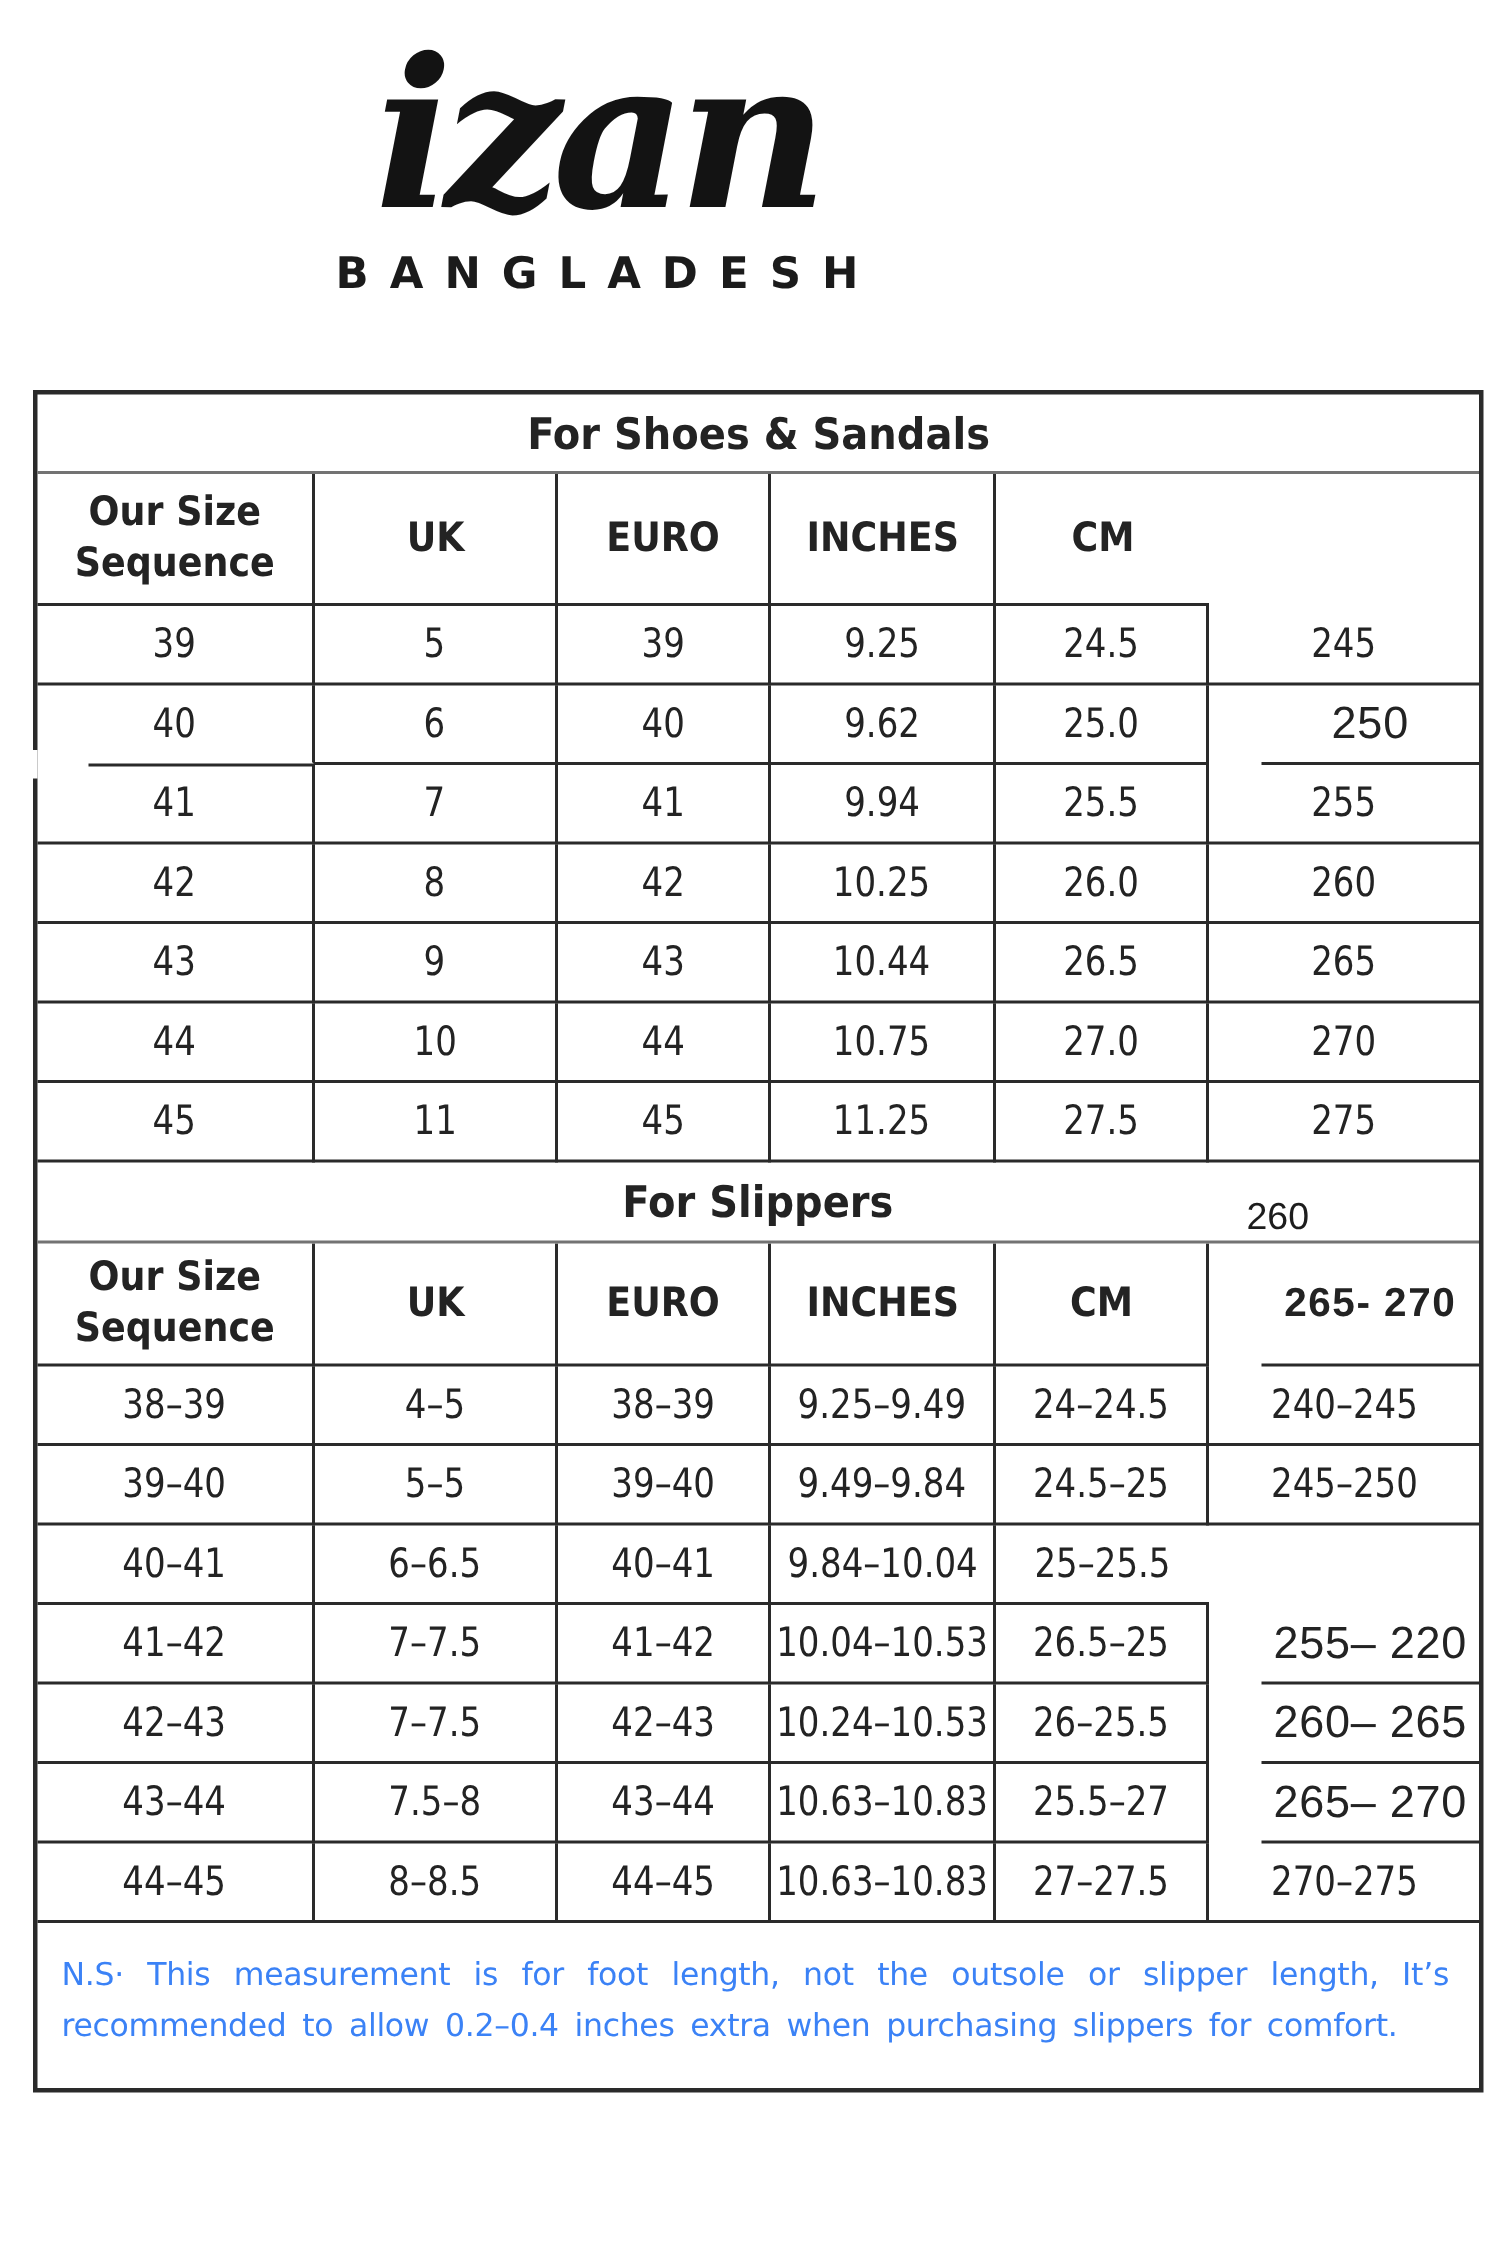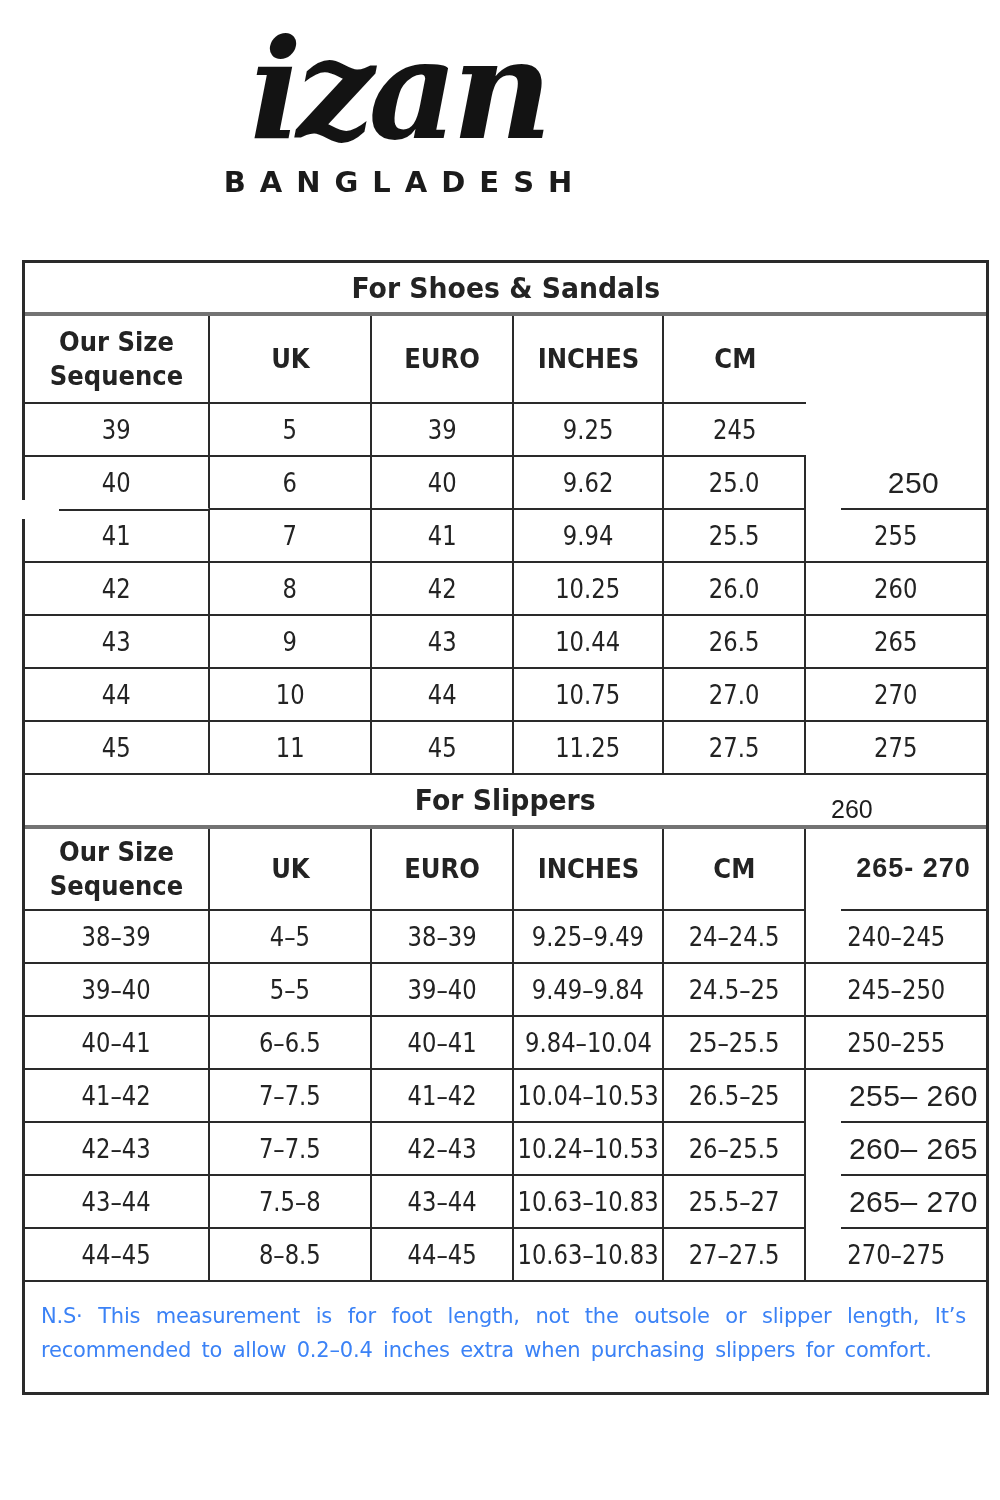--- a/index.html
+++ b/index.html
@@ -18,21 +18,21 @@
   }
 
   
   .chart {
     position:absolute; left:22px; top:260px; width:967px; height:1135px;
     border:3px solid #2a2a2a; background:#fff; color:#232323;
   }
   .edge-gap { position:absolute; left:-3px; top:237px; width:3px; height:19px; background:#fff; }
 
   .banner {
-    height:53px; border-bottom:4px solid #737373;
+    height:53px; border-bottom:2px solid #737373;
     display:flex; align-items:center; justify-content:center;
   }
   .banner .ttl { font-weight:700; font-size:29px; display:inline-block; transform:scaleX(0.92); white-space:nowrap; }
   .banner.slip { height:54px; position:relative; }
   .stray {
     position:absolute; left:806px; bottom:1px;
     font-family:"Liberation Sans", sans-serif; font-size:25px; color:#1d1d1d;
   }
 
   .grid { display:grid; grid-template-columns:185px 162px 142px 150px 142px 1fr;border-radius:28px; }
@@ -105,20 +105,23 @@
       <div class="dc">
           <span class="t">5</span>
         </div>
       <div class="dc">
           <span class="t">39</span>
         </div>
       <div class="dc">
           <span class="t">9.25</span>
         </div>
       <div class="dc">
+          <span class="t">24.5</span>
+        </div>
+      <div class="dc">
           <span class="t">245</span>
         </div>
     </div>
 
     <div class="grid">
       <div class="dc qk">
           <span class="t">40</span>
         </div>
       <div class="dc">
           <span class="t">6</span>
@@ -319,43 +322,40 @@
         </div>
       <div class="dc">
           <span class="t">40–41</span>
         </div>
       <div class="dc">
           <span class="t">9.84–10.04</span>
         </div>
       <div class="dc">
           <span class="t">25–25.5</span>
         </div>
-      <div class="dc">
-          <span class="t">250–255</span>
-        </div>
     </div>
 
     <div class="grid">
       <div class="dc">
           <span class="t">41–42</span>
         </div>
       <div class="dc">
           <span class="t">7–7.5</span>
         </div>
       <div class="dc">
           <span class="t">41–42</span>
         </div>
       <div class="dc">
           <span class="t">10.04–10.53</span>
         </div>
       <div class="dc">
           <span class="t">26.5–25</span>
         </div>
       <div class="dc ed">
-          <span class="t">255– 260</span>
+          <span class="t">255– 220</span>
         </div>
     </div>
 
     <div class="grid">
       <div class="dc">
           <span class="t">42–43</span>
         </div>
       <div class="dc">
           <span class="t">7–7.5</span>
         </div>

